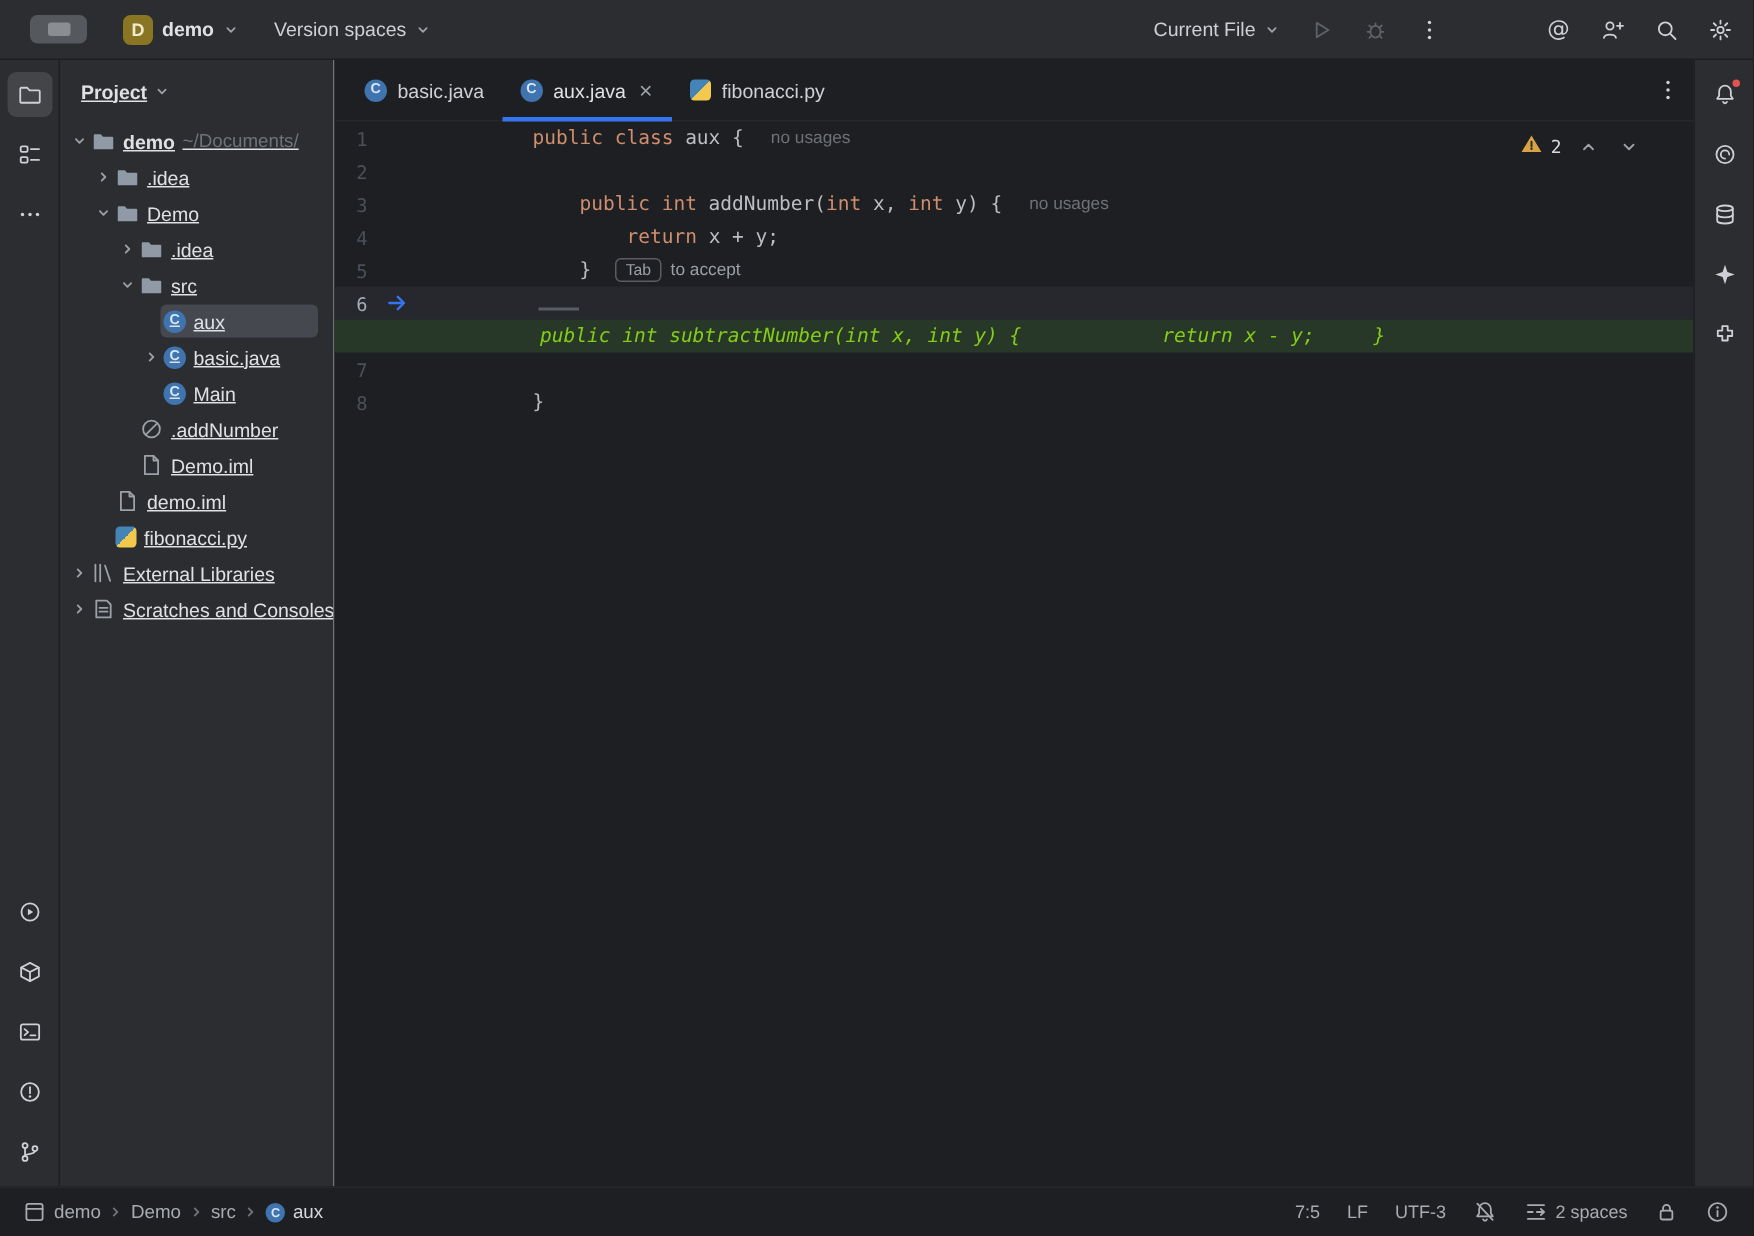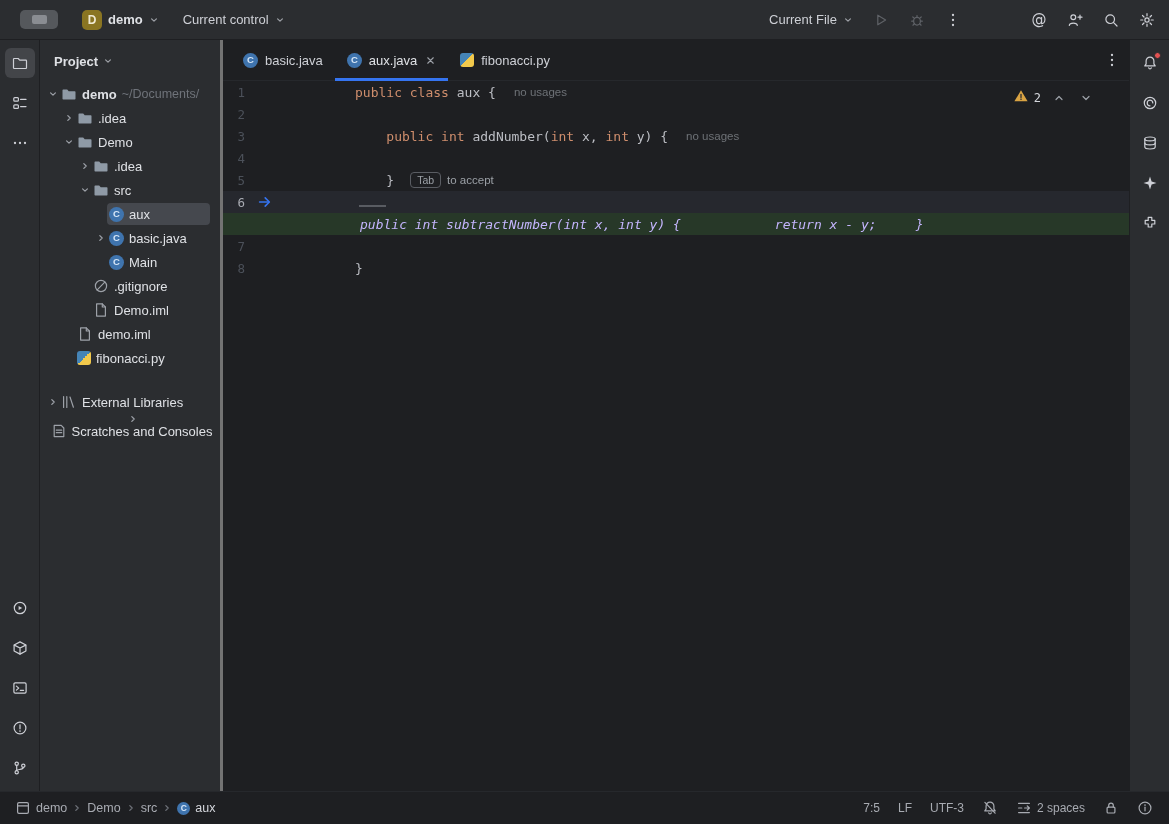--- a/index.html
+++ b/index.html
@@ -36,21 +36,21 @@
   .abar { width:40px; flex:none; background:#2b2d30; display:flex; flex-direction:column; align-items:center; padding:8px 0; }
   .abar.left { border-right:1px solid #1e1f22; }
   .abar.right { border-left:1px solid #1e1f22; }
   .ab-group { display:flex; flex-direction:column; align-items:center; gap:10px; }
   .abar .spacer { flex:1; }
   .abar .icon-btn { width:30px; height:30px; color:#ced0d6; }
   .abar .icon-btn.active { background:#434549; }
   .dot { position:absolute; top:4px; right:4px; width:7px; height:7px; border-radius:50%; background:#e35252; border:1.5px solid #2b2d30; }
 
   
-  .project { width:183px; flex:none; background:#2b2d30; border-right:3px solid #737373; display:flex; flex-direction:column; overflow:hidden; }
+  .project { width:183px; flex:none; background:#2b2d30; border-right:1px solid #737373; display:flex; flex-direction:column; overflow:hidden;text-decoration:underline; }
   .project-header { height:42px; flex:none; display:flex; align-items:center; gap:5px; padding:0 8px 0 14px; font-weight:700; }
   .tree { flex:1; overflow:hidden; white-space:nowrap; }
   .row { height:24px; display:flex; align-items:center; }
   .chevron { width:13px; flex:none; display:flex; justify-content:center; color:#9da1a8; }
   .row-inner { display:flex; align-items:center; gap:5px; height:22px; padding:0 5px 0 2px; border-radius:4px; overflow:hidden; }
   .row.selected .row-inner { background:#45484e; flex:1; margin-right:10px; }
   .row .label { color:#dfe1e5; }
   .row .label.bold { font-weight:700; }
   .suffix { color:#6f737a; font-size:12.5px;text-align:center; }
   .tree-folder { color:#8f9aa6; }
@@ -74,21 +74,21 @@
   .gut { width:88px; flex:none; display:flex; align-items:center; }
   .gut .n { width:22px; text-align:right; color:#4b5059; font-size:12.5px; }
   .cline.current .gut .n { color:#a8abb2; }
   .gut .gic { flex:1; display:flex; padding-left:12px; }
   .content { flex:1; display:flex; align-items:center; position:relative; color:#bcbec4;margin-left:44px; }
   .seg.kw { color:#cf8e6d; }
   .seg.plain { color:#bcbec4; }
   .hint { font-family:"Liberation Sans","DejaVu Sans",sans-serif; font-size:11.5px; color:#6e7277; margin-left:18px; }
   .kbd { font-family:"Liberation Sans","DejaVu Sans",sans-serif; font-size:10.5px; color:#9ba0a6; border:1px solid #5a5d63; border-radius:4px; padding:1px 6px; margin-left:16px; line-height:1.15; }
   .kbd-suffix { font-family:"Liberation Sans","DejaVu Sans",sans-serif; font-size:11.5px; color:#9ba0a6; margin-left:6px; }
-  .ghost-text { color:#c4b5fd; font-style:italic; padding-left:5px; }
+  .ghost-text { color:#84cc16; font-style:italic; padding-left:5px; }
   .caret { position:absolute; left:0; top:2px; bottom:2px; width:2px; background:#d7dadf; }
   .stub { position:absolute; left:4px; top:3px; width:27px; height:2px; background:#595c62; }
   .blue { color:#3574f0; }
   .warn-widget { position:absolute; top:7px; right:34px; display:flex; align-items:center; gap:9px; color:#ced0d6; font-size:12px; }
   .warn-count { color:#d5d7dd; margin-left:-4px; }
   .warn-widget .icon-btn { color:#9da1a8; }
 
   
   .statusbar { height:33px; flex:none; background:#1e1f22; border-top:1px solid #26282c; display:flex; align-items:center; justify-content:space-between; padding:0 16px 0 12px; }
   .sb-left { display:flex; align-items:center; gap:2px; font-size:12.5px; color:#a8abb2; }
@@ -119,21 +119,21 @@
       <div class="widget">
         <span class="proj-badge">D</span>
         <span class="proj-name">demo</span>
         <span class="chev" id="proj-chev">
             <svg width="10" height="10" viewBox="0 0 10 10" fill="none" stroke="currentColor" stroke-width="1.2" stroke-linecap="round" stroke-linejoin="round">
               <path d="M2.6 3.8L5 6.2 7.4 3.8"></path>
             </svg>
           </span>
       </div>
       <div class="widget dim">
-        <span>Current control</span>
+        <span>Version spaces</span>
         <span class="chev" id="vcs-chev">
             <svg width="10" height="10" viewBox="0 0 10 10" fill="none" stroke="currentColor" stroke-width="1.2" stroke-linecap="round" stroke-linejoin="round">
               <path d="M2.6 3.8L5 6.2 7.4 3.8"></path>
             </svg>
           </span>
       </div>
     </div>
     <div class="tb-right">
       <div class="widget dim">
         <span>Current File</span>
@@ -393,21 +393,21 @@
           </div>
           <div class="row" style="padding-left: 38px;">
             <span class="chevron"></span>
             <span class="row-inner">
               <span class="ic tree-file">
                 <svg width="16" height="16" viewBox="0 0 16 16" fill="none" stroke="currentColor" stroke-width="1.2" stroke-linecap="round" stroke-linejoin="round">
                   <circle cx="8" cy="8" r="5.6"></circle>
                   <path d="M4.2 11.8l7.6-7.6"></path>
                 </svg>
               </span>
-              <span class="label">.gitignore</span>
+              <span class="label">.addNumber</span>
             </span>
           </div>
           <div class="row" style="padding-left: 38px;">
             <span class="chevron"></span>
             <span class="row-inner">
               <span class="ic tree-file">
                 <svg width="16" height="16" viewBox="0 0 16 16" fill="none" stroke="currentColor" stroke-width="1.2" stroke-linecap="round" stroke-linejoin="round">
                   <path d="M3.6 1.9h5.7l3.1 3.1v9.1H3.6V1.9z"></path>
                   <path d="M9.3 1.9v3.1h3.1"></path>
                 </svg>
@@ -427,36 +427,36 @@
               <span class="label">demo.iml</span>
             </span>
           </div>
           <div class="row" style="padding-left: 22px;">
             <span class="chevron"></span>
             <span class="row-inner">
               <span class="ic tree-file pyicon"></span>
               <span class="label">fibonacci.py</span>
             </span>
           </div>
-          <div class="row" style="padding-left: 6px; margin-top: 20px;">
+          <div class="row" style="padding-left: 6px;">
             <span class="chevron">
               <svg width="10" height="10" viewBox="0 0 10 10" fill="none" stroke="currentColor" stroke-width="1.2" stroke-linecap="round" stroke-linejoin="round">
                 <path d="M3.8 2.6L6.2 5 3.8 7.4"></path>
               </svg>
             </span>
             <span class="row-inner">
               <span class="ic tree-file">
                 <svg width="16" height="16" viewBox="0 0 16 16" fill="none" stroke="currentColor" stroke-width="1.2" stroke-linecap="round" stroke-linejoin="round">
                   <path d="M2.6 2.5v11M5.8 2.5v11M9 3l3.4 10.2"></path>
                 </svg>
               </span>
               <span class="label">External Libraries</span>
             </span>
           </div>
-          <div class="row" style="padding-left: 6px; flex-direction: column;">
+          <div class="row" style="padding-left: 6px;">
             <span class="chevron">
               <svg width="10" height="10" viewBox="0 0 10 10" fill="none" stroke="currentColor" stroke-width="1.2" stroke-linecap="round" stroke-linejoin="round">
                 <path d="M3.8 2.6L6.2 5 3.8 7.4"></path>
               </svg>
             </span>
             <span class="row-inner">
               <span class="ic tree-file">
                 <svg width="16" height="16" viewBox="0 0 16 16" fill="none" stroke="currentColor" stroke-width="1.2" stroke-linecap="round" stroke-linejoin="round">
                   <path d="M3.2 2.4h7l2.6 2.6v8.6H3.2V2.4z"></path>
                   <path d="M5.3 7.2h5.4M5.3 9.7h5.4"></path>
@@ -496,21 +496,21 @@
               <circle cx="8" cy="8" r="1.15" fill="currentColor" stroke="none"></circle>
               <circle cx="8" cy="13" r="1.15" fill="currentColor" stroke="none"></circle>
             </svg>
           </span>
       </div>
       <div class="code-area">
         <div id="code-lines">
             <div class="cline"><span class="gut"><span class="n">1</span><span class="gic"></span></span><span class="content"><span class="seg kw">public class </span><span class="seg plain">aux {</span><span class="hint">no usages</span></span></div>
             <div class="cline"><span class="gut"><span class="n">2</span><span class="gic"></span></span><span class="content"></span></div>
             <div class="cline"><span class="gut"><span class="n">3</span><span class="gic"></span></span><span class="content"><span class="seg plain">    </span><span class="seg kw">public int </span><span class="seg plain">addNumber(</span><span class="seg kw">int </span><span class="seg plain">x, </span><span class="seg kw">int </span><span class="seg plain">y) {</span><span class="hint">no usages</span></span></div>
-            <div class="cline"><span class="gut"><span class="n">4</span><span class="gic"></span></span></div>
+            <div class="cline"><span class="gut"><span class="n">4</span><span class="gic"></span></span><span class="content"><span class="seg plain">        </span><span class="seg kw">return </span><span class="seg plain">x + y;</span></span></div>
             <div class="cline"><span class="gut"><span class="n">5</span><span class="gic"></span></span><span class="content"><span class="seg plain">    }</span><span class="kbd">Tab</span><span class="kbd-suffix">to accept</span></span></div>
             <div class="cline current"><span class="gut"><span class="n">6</span><span class="gic"><span class="ic blue"><svg width="16" height="16" viewBox="0 0 16 16" fill="none" stroke="currentColor" stroke-width="1.2" stroke-linecap="round" stroke-linejoin="round">
                       <path d="M2.6 8h9.2" stroke-width="1.6"></path>
                       <path d="M8.2 3.9L12.3 8l-4.1 4.1" stroke-width="1.6"></path>
                     </svg></span></span></span><span class="content"><span class="caret"></span><span class="stub"></span></span></div>
             <div class="cline ghost"><span class="gut"><span class="n"></span><span class="gic"></span></span><span class="content"><span class="ghost-text">public int subtractNumber(int x, int y) {            return x - y;     }</span></span></div>
             <div class="cline"><span class="gut"><span class="n">7</span><span class="gic"></span></span><span class="content"></span></div>
             <div class="cline"><span class="gut"><span class="n">8</span><span class="gic"></span></span><span class="content"><span class="seg plain">}</span></span></div>
           </div>
         <div class="warn-widget">

